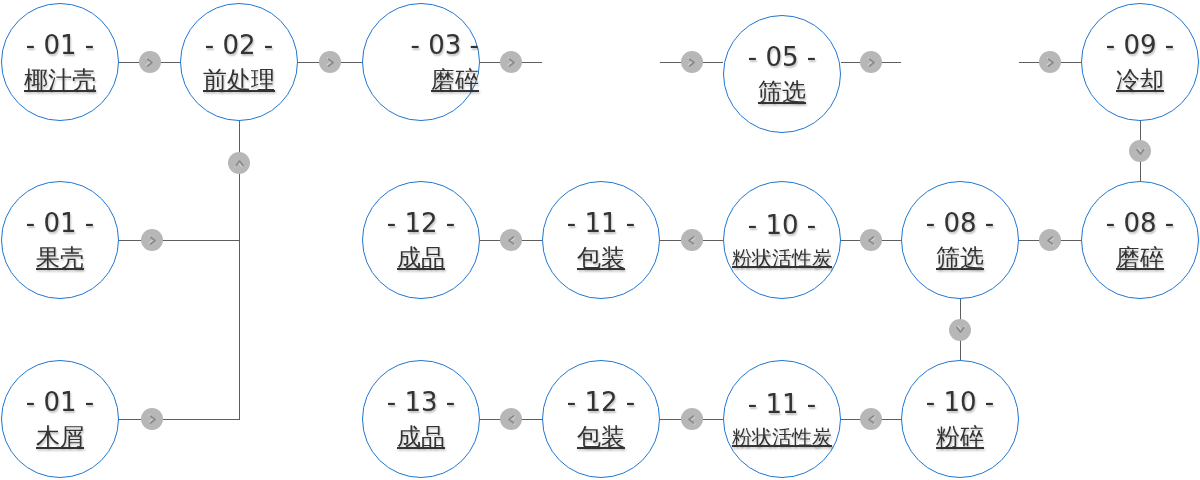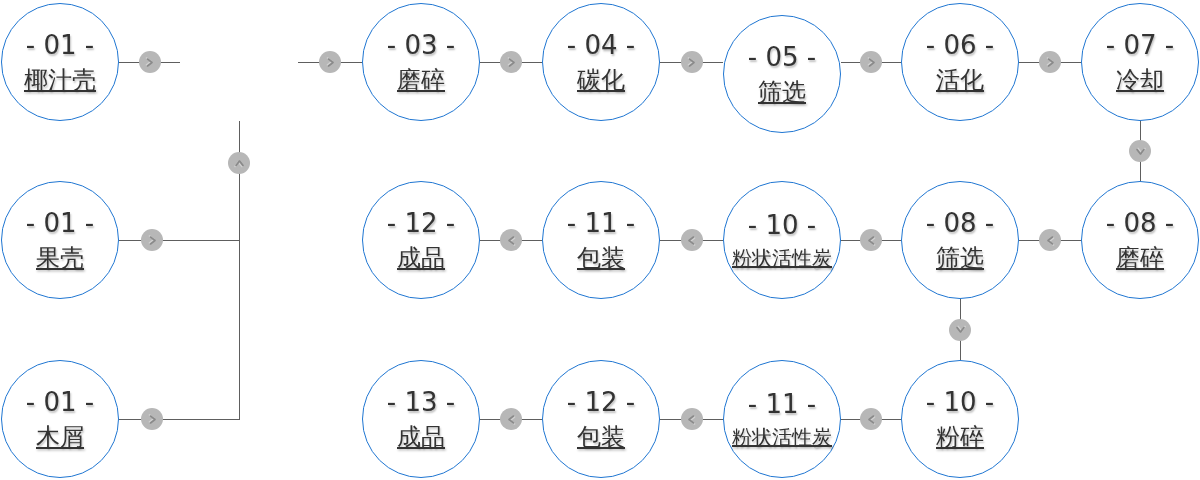--- a/index.html
+++ b/index.html
@@ -145,38 +145,34 @@
     <div class="line" style="left: 239px; top: 121px; width: 1px; height: 298px;"></div>
     <div class="badge" style="left: 228px; top: 152px;">
       <svg class="dir-up" width="11" height="11" viewBox="0 0 11 11">
         <polyline points="3.5,2 8,5.5 3.5,9" fill="none" stroke="#8a8a8a" stroke-width="1.6" stroke-linecap="round" stroke-linejoin="round"></polyline>
       </svg>
     </div>
     <div class="node" style="left: 1px; top: 3px;">
       <span class="num">- 01 -</span>
       <span class="label">椰汁壳</span>
     </div>
-    <div class="node" style="left: 362px; top: 3px;">
+    <div class="node" style="left: 180px; top: 3px;">
+      <span class="num">- 02 -</span>
+      <span class="label">前处理</span>
+    </div>
+    <div class="node" style="left: 362px; top: 3px; align-items: flex-end;">
       <span class="num">- 03 -</span>
       <span class="label">磨碎</span>
-    </div>
-    <div class="node" style="left: 542px; top: 3px;">
-      <span class="num">- 04 -</span>
-      <span class="label">碳化</span>
     </div>
     <div class="node" style="left: 723px; top: 15px;">
       <span class="num">- 05 -</span>
       <span class="label">筛选</span>
     </div>
-    <div class="node" style="left: 901px; top: 3px;">
-      <span class="num">- 06 -</span>
-      <span class="label">活化</span>
-    </div>
     <div class="node" style="left: 1081px; top: 3px;">
-      <span class="num">- 07 -</span>
+      <span class="num">- 09 -</span>
       <span class="label">冷却</span>
     </div>
     <div class="node" style="left: 1px; top: 181px;">
       <span class="num">- 01 -</span>
       <span class="label">果壳</span>
     </div>
     <div class="node" style="left: 362px; top: 181px;">
       <span class="num">- 12 -</span>
       <span class="label">成品</span>
     </div>

